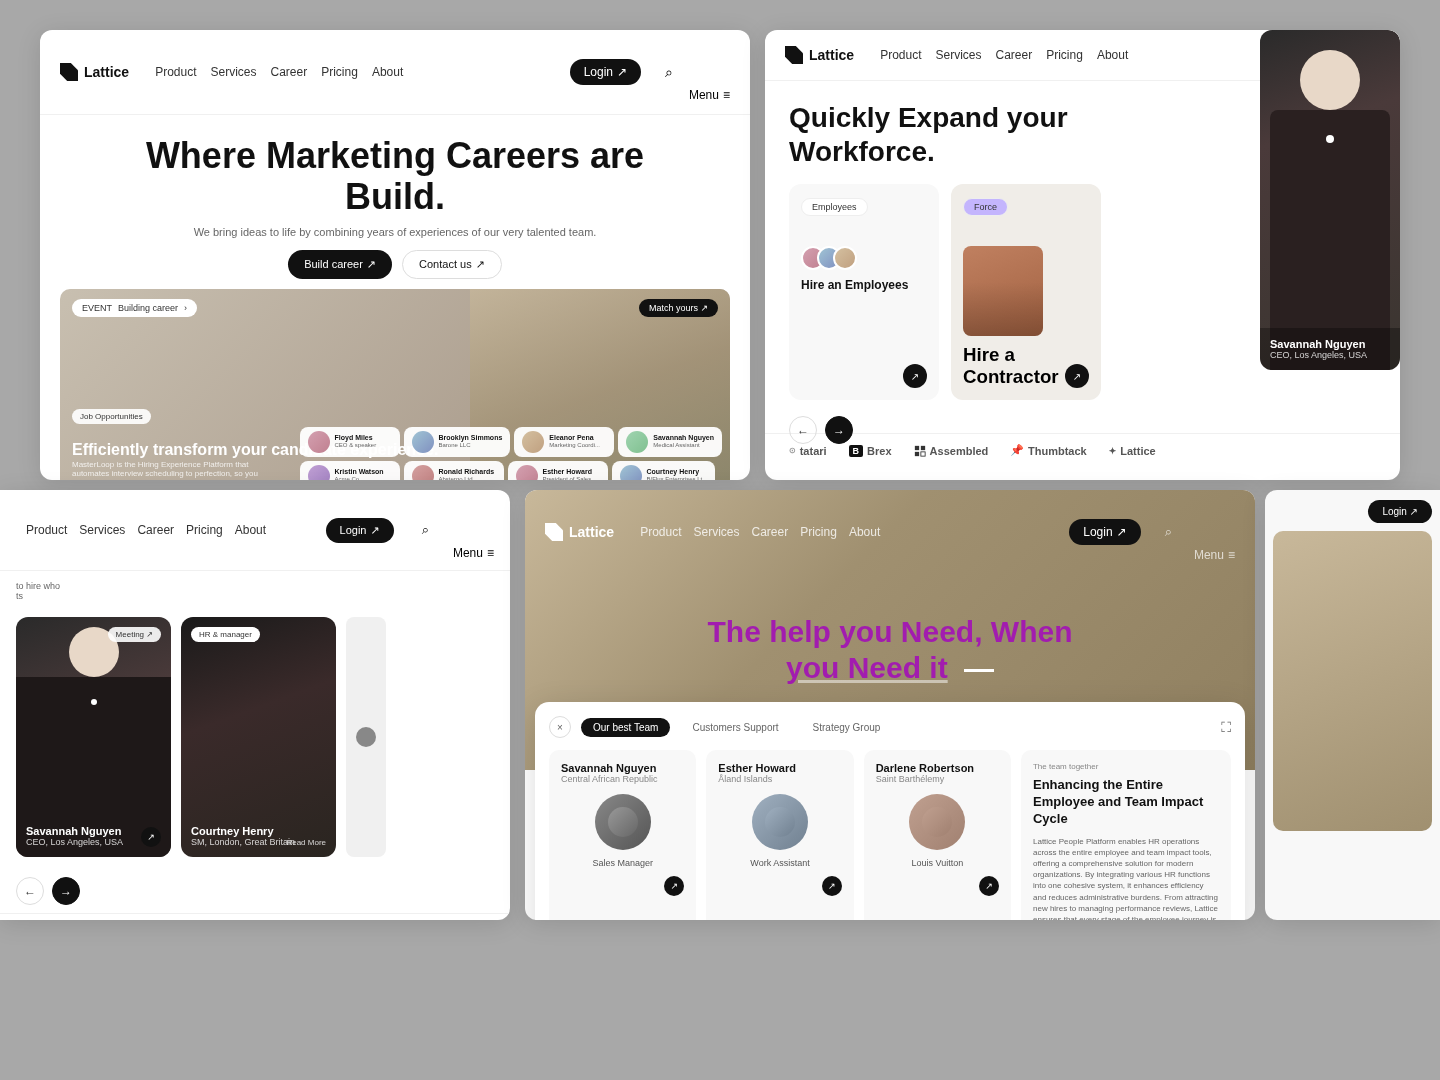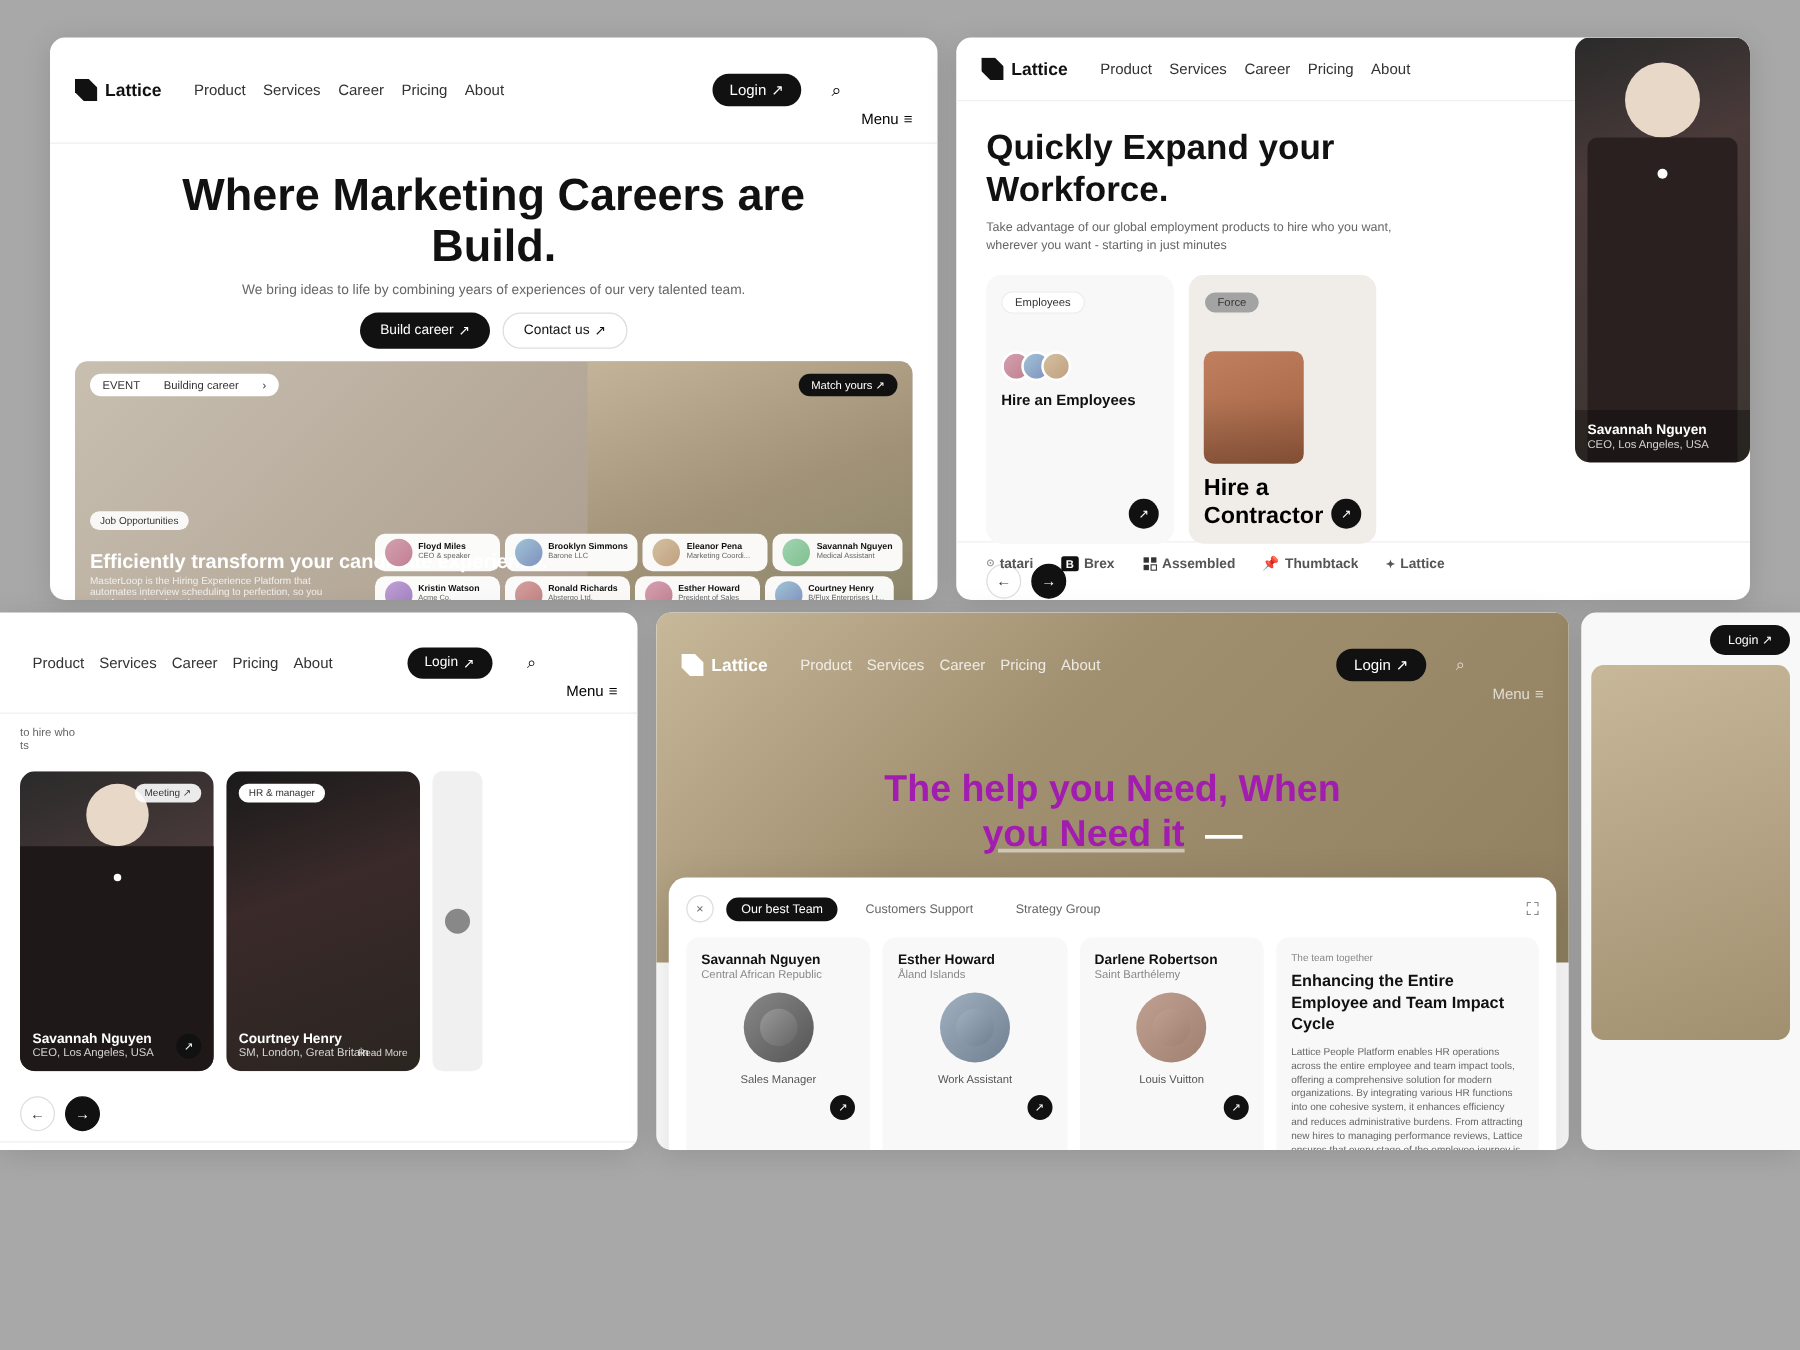--- a/index.html
+++ b/index.html
@@ -188,21 +188,21 @@
     .p1-event-badge {
       position: absolute;
       top: 10px;
       left: 12px;
       background: #fff;
       border-radius: 20px;
       padding: 4px 10px;
       font-size: 9px;
       color: #333;
       display: flex;
-      gap: 19px;
+      gap: 6px;
       align-items: flex-start;
     }
     .p1-match-badge {
       position: absolute;
       top: 10px;
       right: 12px;
       background: #111;
       border-radius: 20px;
       padding: 4px 10px;
       font-size: 9px;
@@ -852,38 +852,37 @@
       <button class="nav-login">
         <span>Login</span>
         <span>↗</span>
       </button>
     </div>
 
     <div style="display:flex;padding:20px 24px;gap:16px;height:calc(100% - 110px);">
       <div style="flex:1;">
         <div class="p2-hero">
           <h1>Quickly Expand your Workforce.</h1>
-          <p>Take advantage of our global employment products to hire who you want, wherever you want - starting in just minutes</p>
         </div>
 
         <div class="p2-cards-area">
 
           <div class="hire-card">
             <div class="hire-card-badge">Employees</div>
             <div class="hire-card-avatars">
               <div class="hire-card-avatar a1"></div>
               <div class="hire-card-avatar a2"></div>
               <div class="hire-card-avatar a3"></div>
             </div>
             <h3>Hire an Employees</h3>
             <div class="hire-card-arrow">↗</div>
           </div>
 
           <div class="hire-card-2">
-            <div class="hire-card-badge" style="background:#a3a3a3;">Force</div>
+            <div class="hire-card-badge" style="background:#c4b5fd;">Force</div>
             <div style="width:80px;height:90px;background:linear-gradient(160deg,#c08060,#a06040);border-radius:8px;margin-bottom:8px;overflow:hidden;position:relative;">
               <div style="position:absolute;bottom:0;left:0;right:0;top:0;background:linear-gradient(180deg,transparent 40%,rgba(0,0,0,0.2));"></div>
             </div>
             <h3>Hire a Contractor</h3>
             <div class="hire-card-arrow">↗</div>
           </div>
         </div>
 
         <div class="nav-arrows">
           <div class="nav-arrow">←</div>

